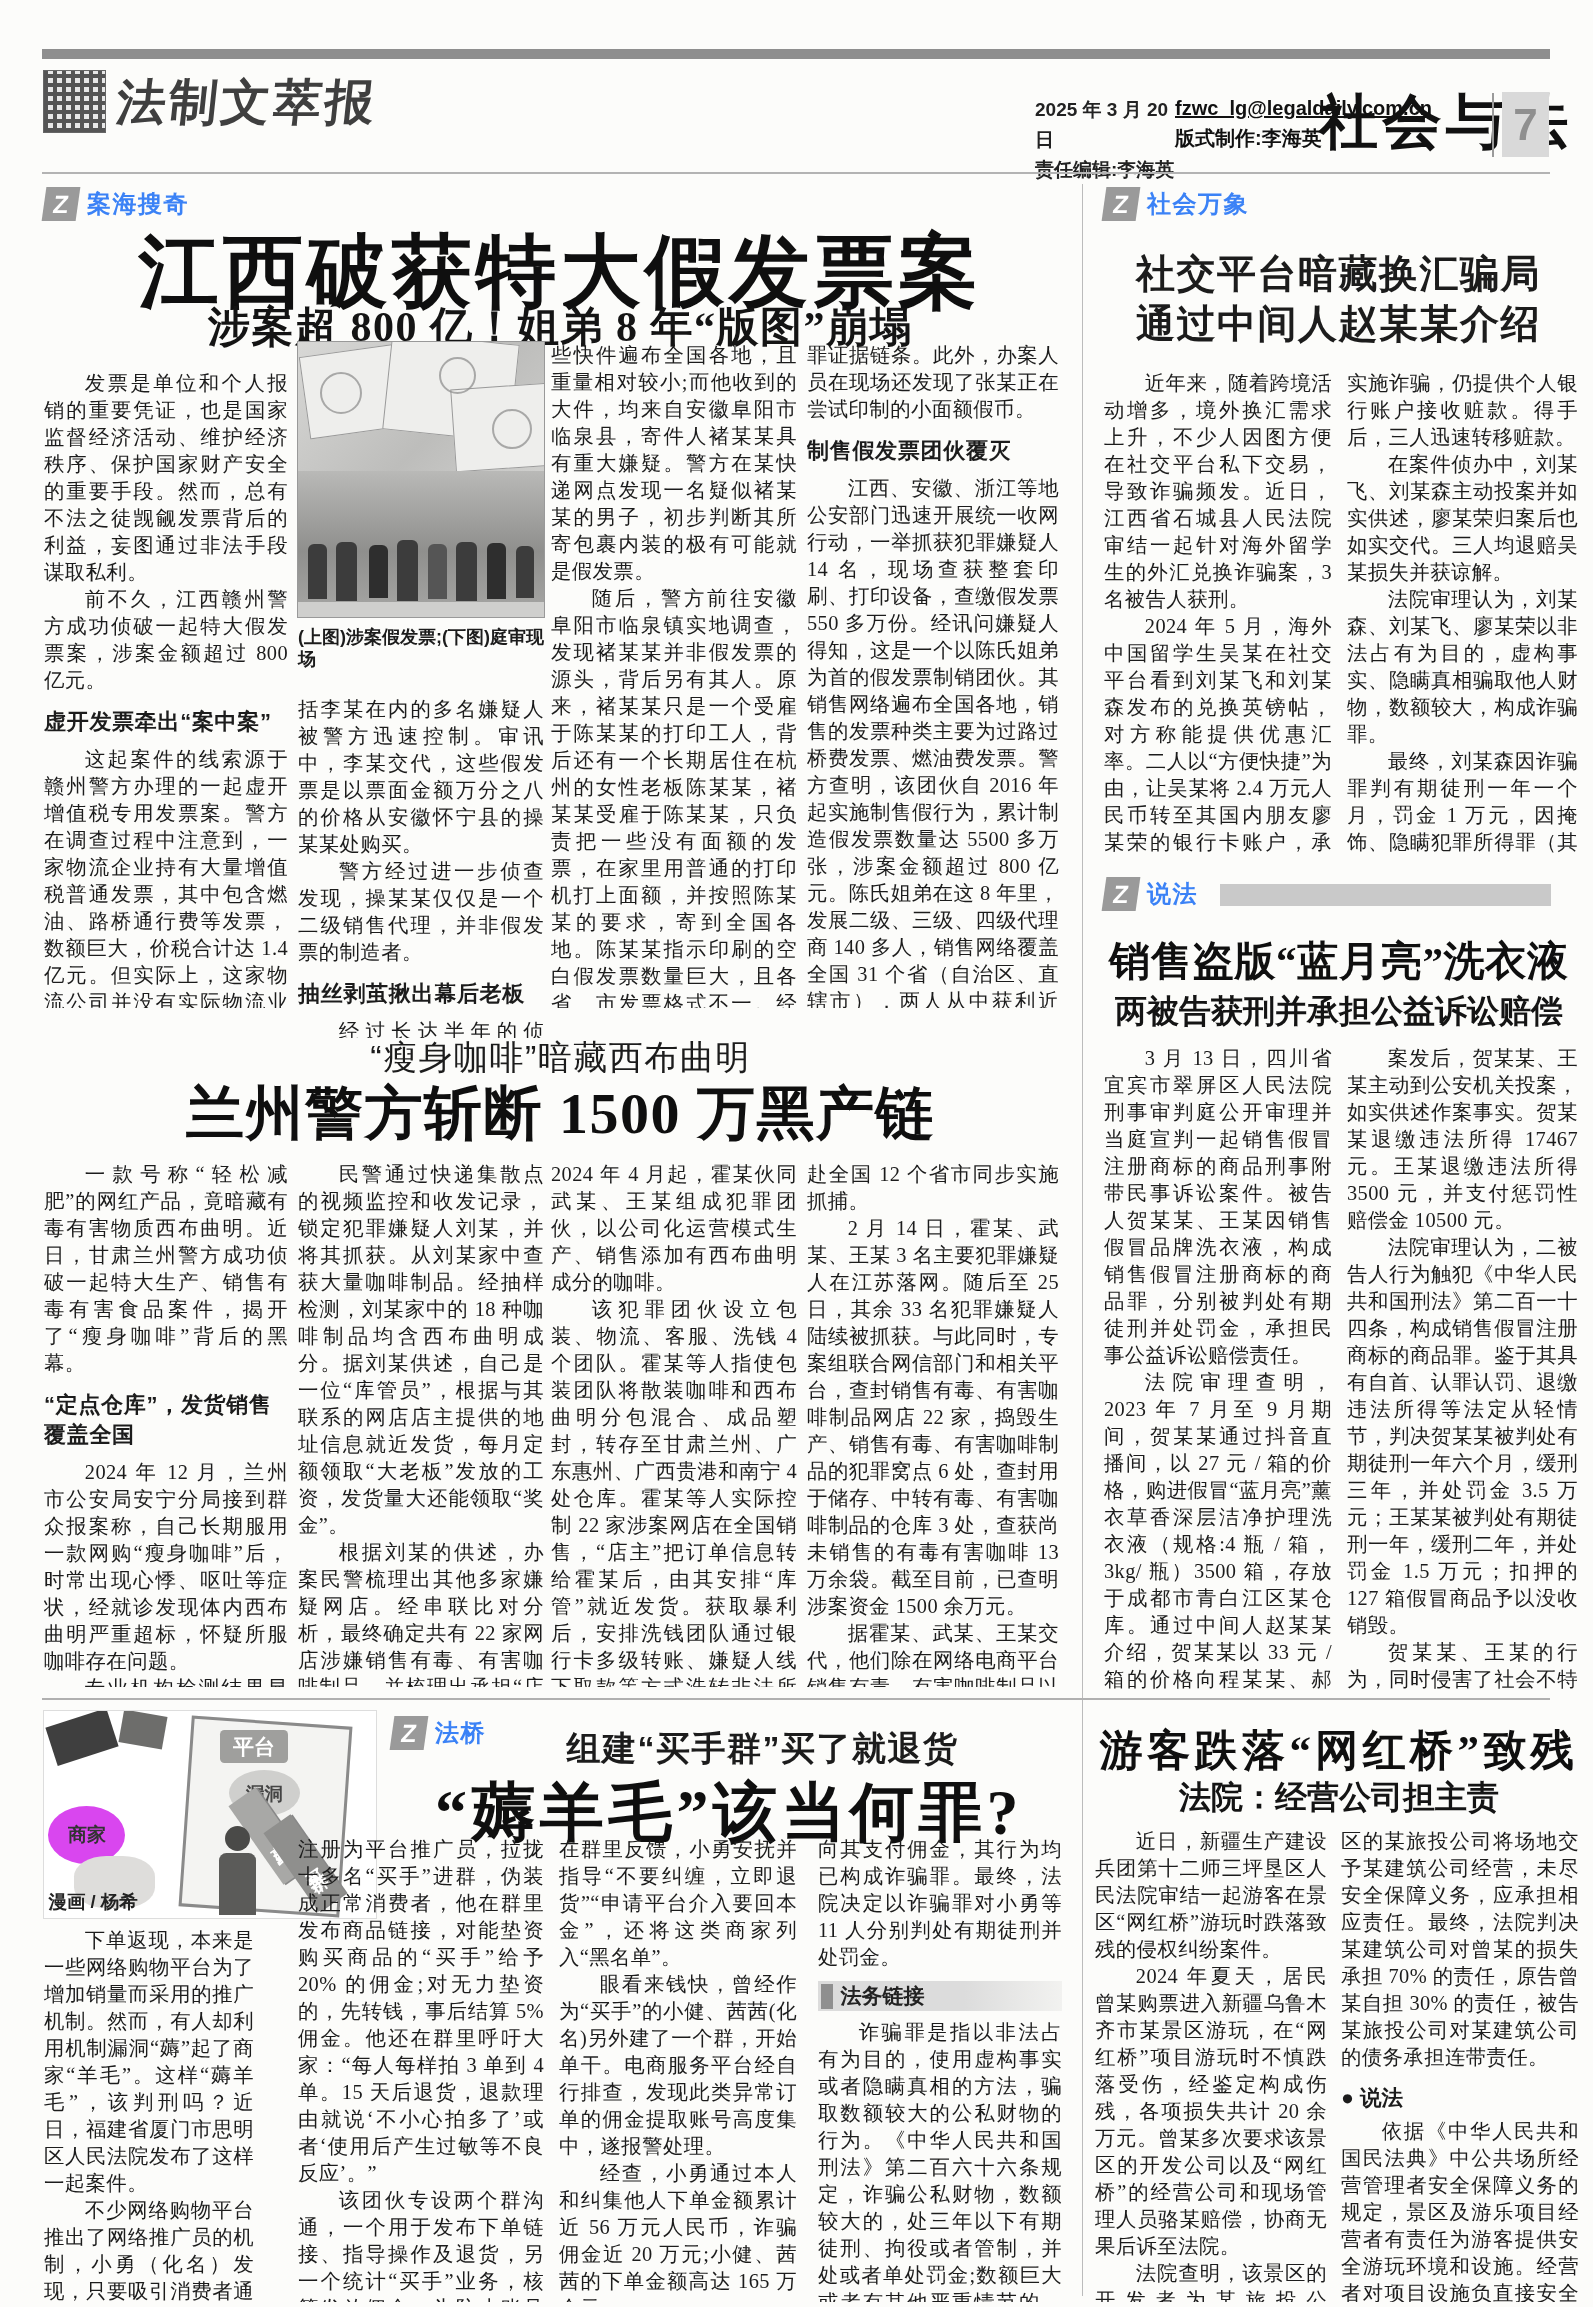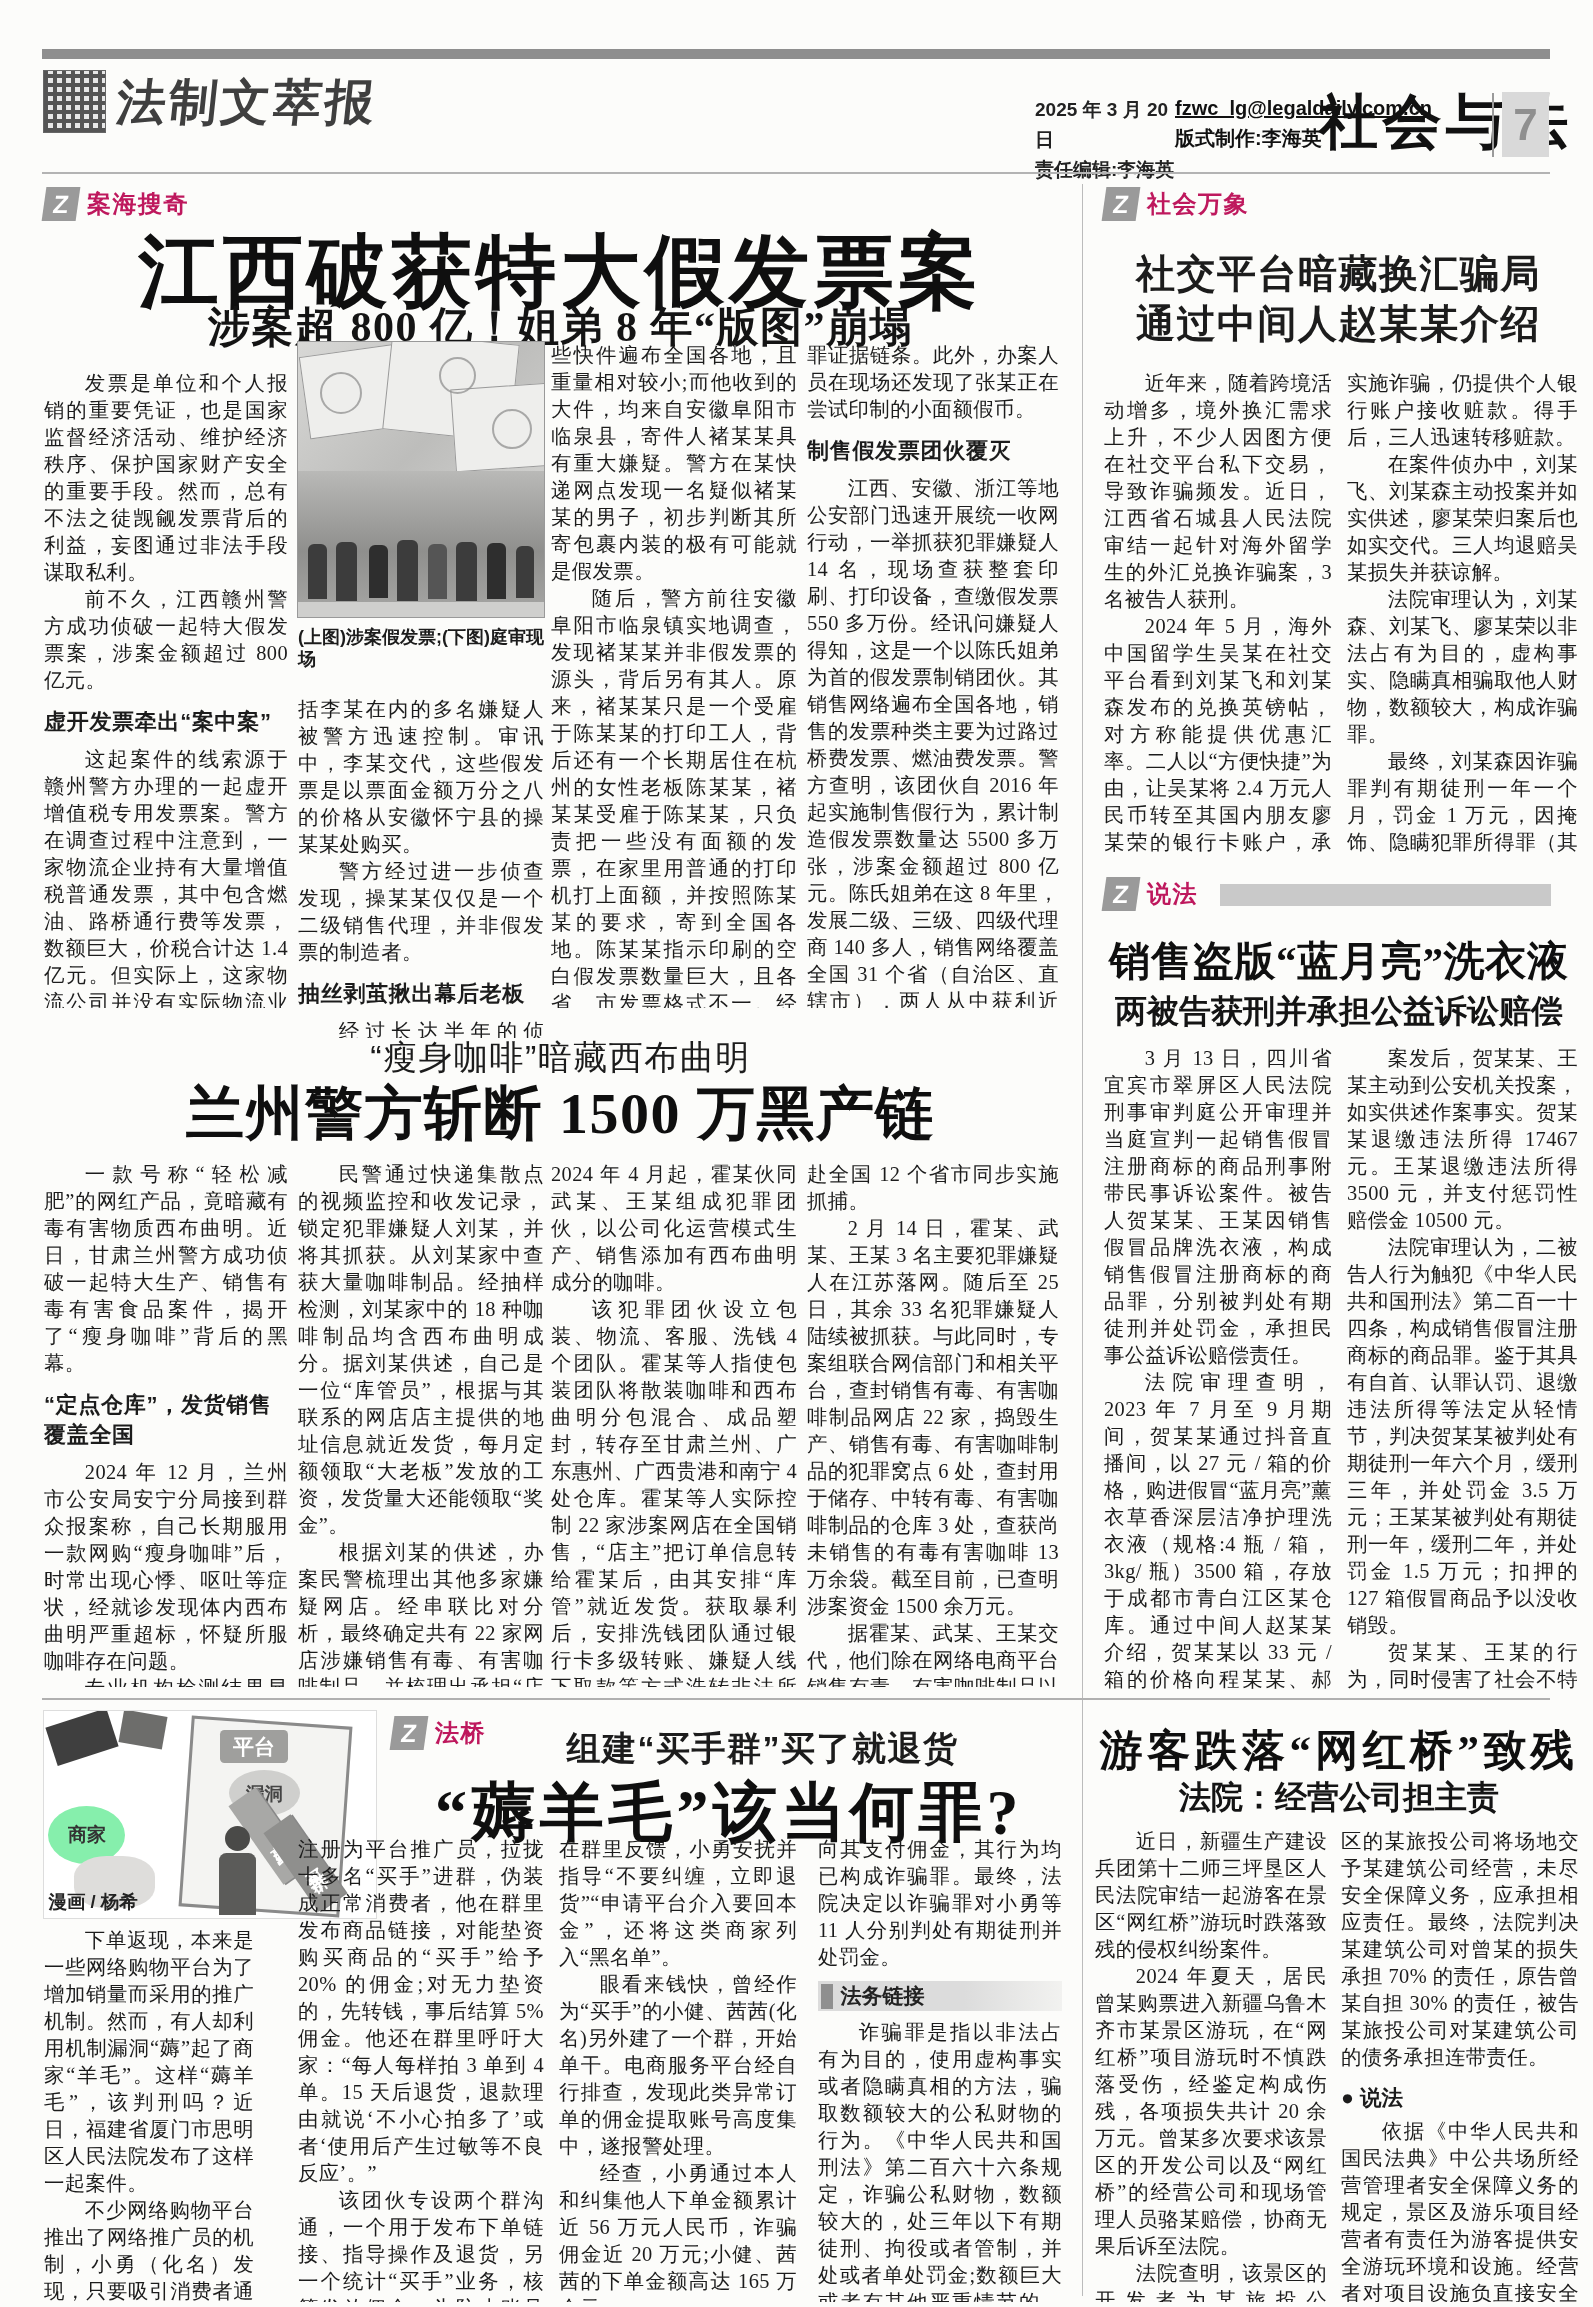--- a/index.html
+++ b/index.html
@@ -19,21 +19,21 @@
   .hmail .u{text-decoration:underline;font-weight:700;}
   .secname{font-family:"Liberation Sans","DejaVu Sans",sans-serif;font-size:59px;font-weight:900;letter-spacing:4.4px;color:#111;}
   .vsep{background:#9a9a9a;}
   .pagebox{background:#d9d9d9;text-align:center;font-family:"Liberation Sans",sans-serif;
       font-size:44px;font-weight:700;color:#8f8f8f;line-height:65px;}
   .hairline{background:#b3b3b3;}
   
   .tag{display:flex;align-items:center;gap:9px;font-family:"Liberation Sans","DejaVu Sans",sans-serif;}
   .tag .zbox{width:34px;height:34px;background:#9a9a9a;color:#fff;font-weight:900;font-size:25px;
       display:flex;align-items:center;justify-content:center;transform:skewX(-8deg);}
-  .tag .tglabel{font-size:24px;font-weight:700;color:#be185d;letter-spacing:1.5px;}
+  .tag .tglabel{font-size:24px;font-weight:700;color:#3b82f6;letter-spacing:1.5px;}
   .graybar{background:#c9c9c9;}
   
   .center{text-align:center;}
   .bigtitle{font-weight:900;letter-spacing:4.4px;color:#0f0f0f;}
   .kicker{font-weight:600;color:#141414;}
   
   .colflow{overflow:hidden;}
   .para{font-size:20.4px;line-height:27px;text-align:justify;margin:0;text-indent:2em;
         letter-spacing:0.4px;}
   .para.cont{text-indent:0;}
@@ -55,21 +55,21 @@
   .fig{position:absolute;background:#3c3c3c;border-radius:6px 6px 0 0;}
   .caption{font-size:18px;font-weight:700;line-height:22px;font-family:"Liberation Sans",sans-serif;}
   
   .cartoon{background:#ffffff;outline:0.7px solid #ddd;overflow:hidden;}
   .ct-frame{position:absolute;border:3px solid #8a8a8a;background:#f4f4f2;transform:rotate(4deg);}
   .ribbon{position:absolute;background:#a8a8a6;color:#fff;font-family:"Liberation Sans",sans-serif;
       font-weight:700;writing-mode:vertical-rl;text-orientation:upright;letter-spacing:3px;
       display:flex;align-items:center;justify-content:center;box-shadow:1.5px 1.5px 0 #888;}
   .ctsign{position:absolute;background:#9f9f9d;color:#fff;font-family:"Liberation Sans",sans-serif;
       font-weight:700;text-align:center;border-radius:4.4px;}
-  .cloud{position:absolute;background:#86efac;border-radius:50%;color:#333;
+  .cloud{position:absolute;background:#d946ef;border-radius:50%;color:#333;
       font-family:"Liberation Sans",sans-serif;font-weight:700;display:flex;align-items:center;justify-content:center;}
   .person-h{position:absolute;background:#4a4a48;border-radius:50%;}
   .person-b{position:absolute;background:#5b5b59;border-radius:7.4px 7.4px 0 0;}
   .ct-caption{position:absolute;font-size:18.5px;font-weight:700;font-family:"Liberation Sans",sans-serif;color:#222;}
   .thin-rule{background:#b0b0b0;}
 </style>
 </head>
 <body>
 
 <div id="paper">

